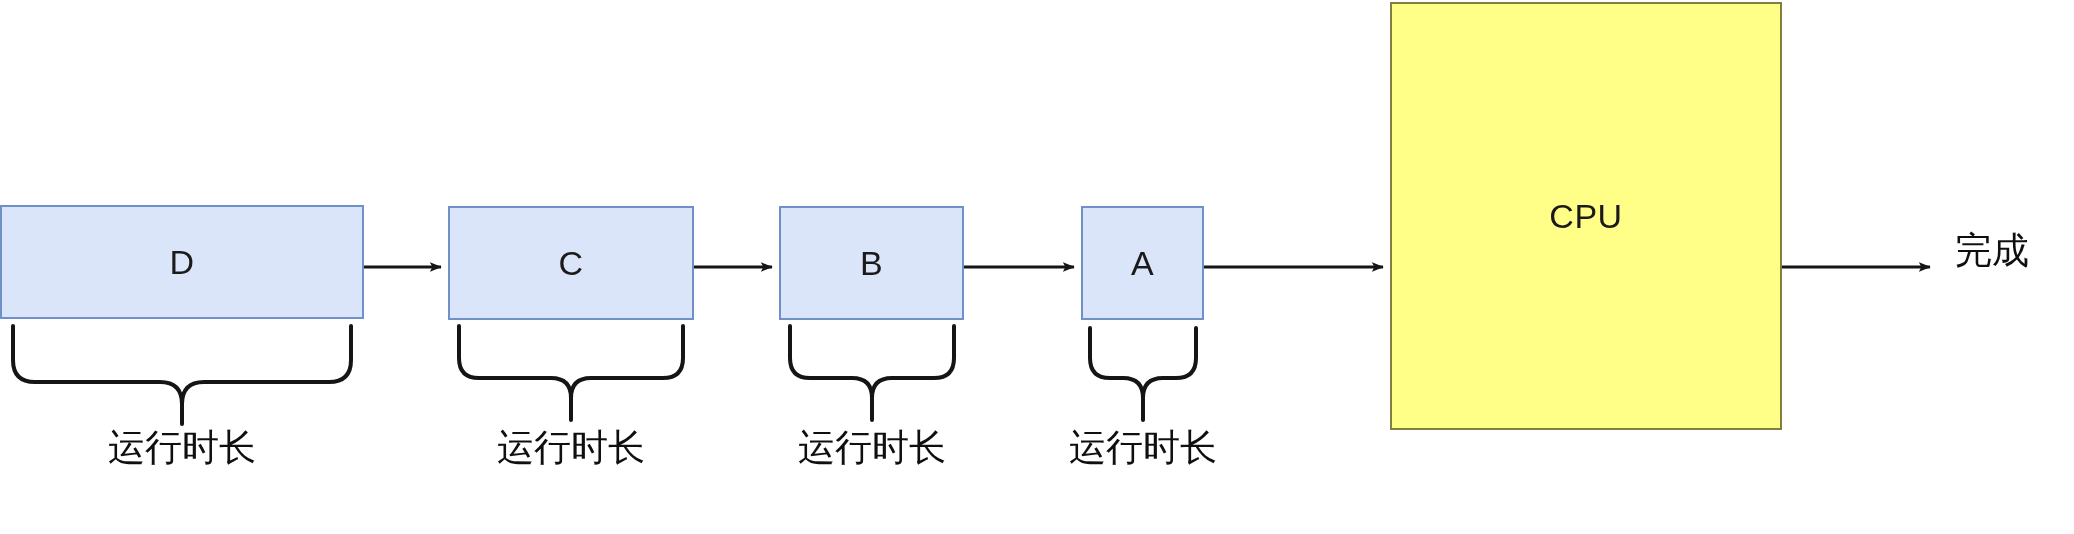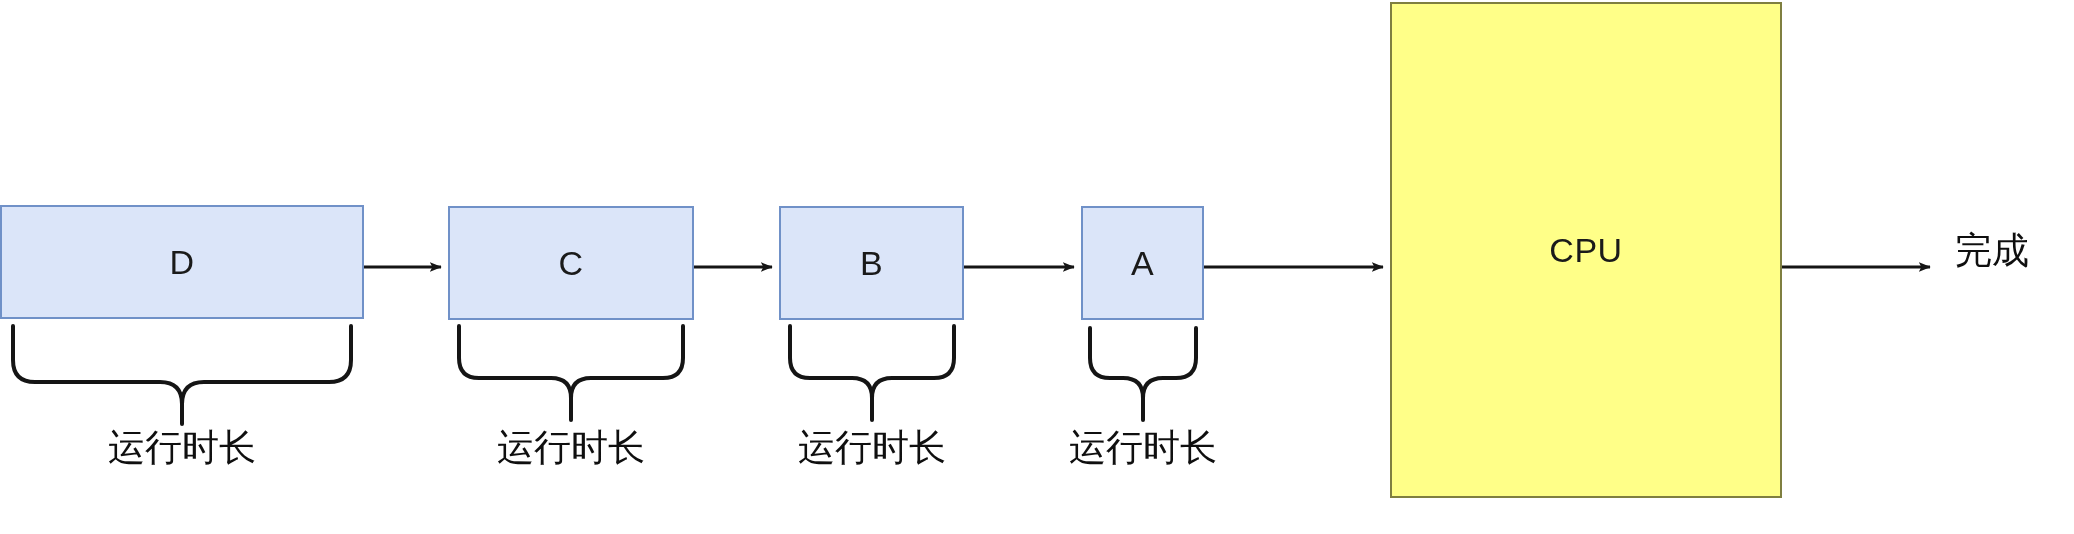--- a/index.html
+++ b/index.html
@@ -119,21 +119,21 @@
   </div>
 
   <div class="node-box" style="left:779px; top:206px; width:185px; height:114px;">
     <span>B</span>
   </div>
 
   <div class="node-box" style="left:1081px; top:206px; width:123px; height:114px;">
     <span>A</span>
   </div>
 
-  <div class="node-box cpu-box" style="left:1390px; top:2px; width:392px; height:496px;">
+  <div class="node-box cpu-box" style="left:1390px; top:2px; width:392px; height:428px;">
     <span>CPU</span>
   </div>
 
   <div class="brace-label" style="left:22px; top:432px; width:320px;">运行时长</div>
 
   <div class="brace-label" style="left:421px; top:432px; width:300px;">运行时长</div>
 
   <div class="brace-label" style="left:722px; top:432px; width:300px;">运行时长</div>
 
   <div class="brace-label" style="left:993px; top:432px; width:300px;">运行时长</div>

